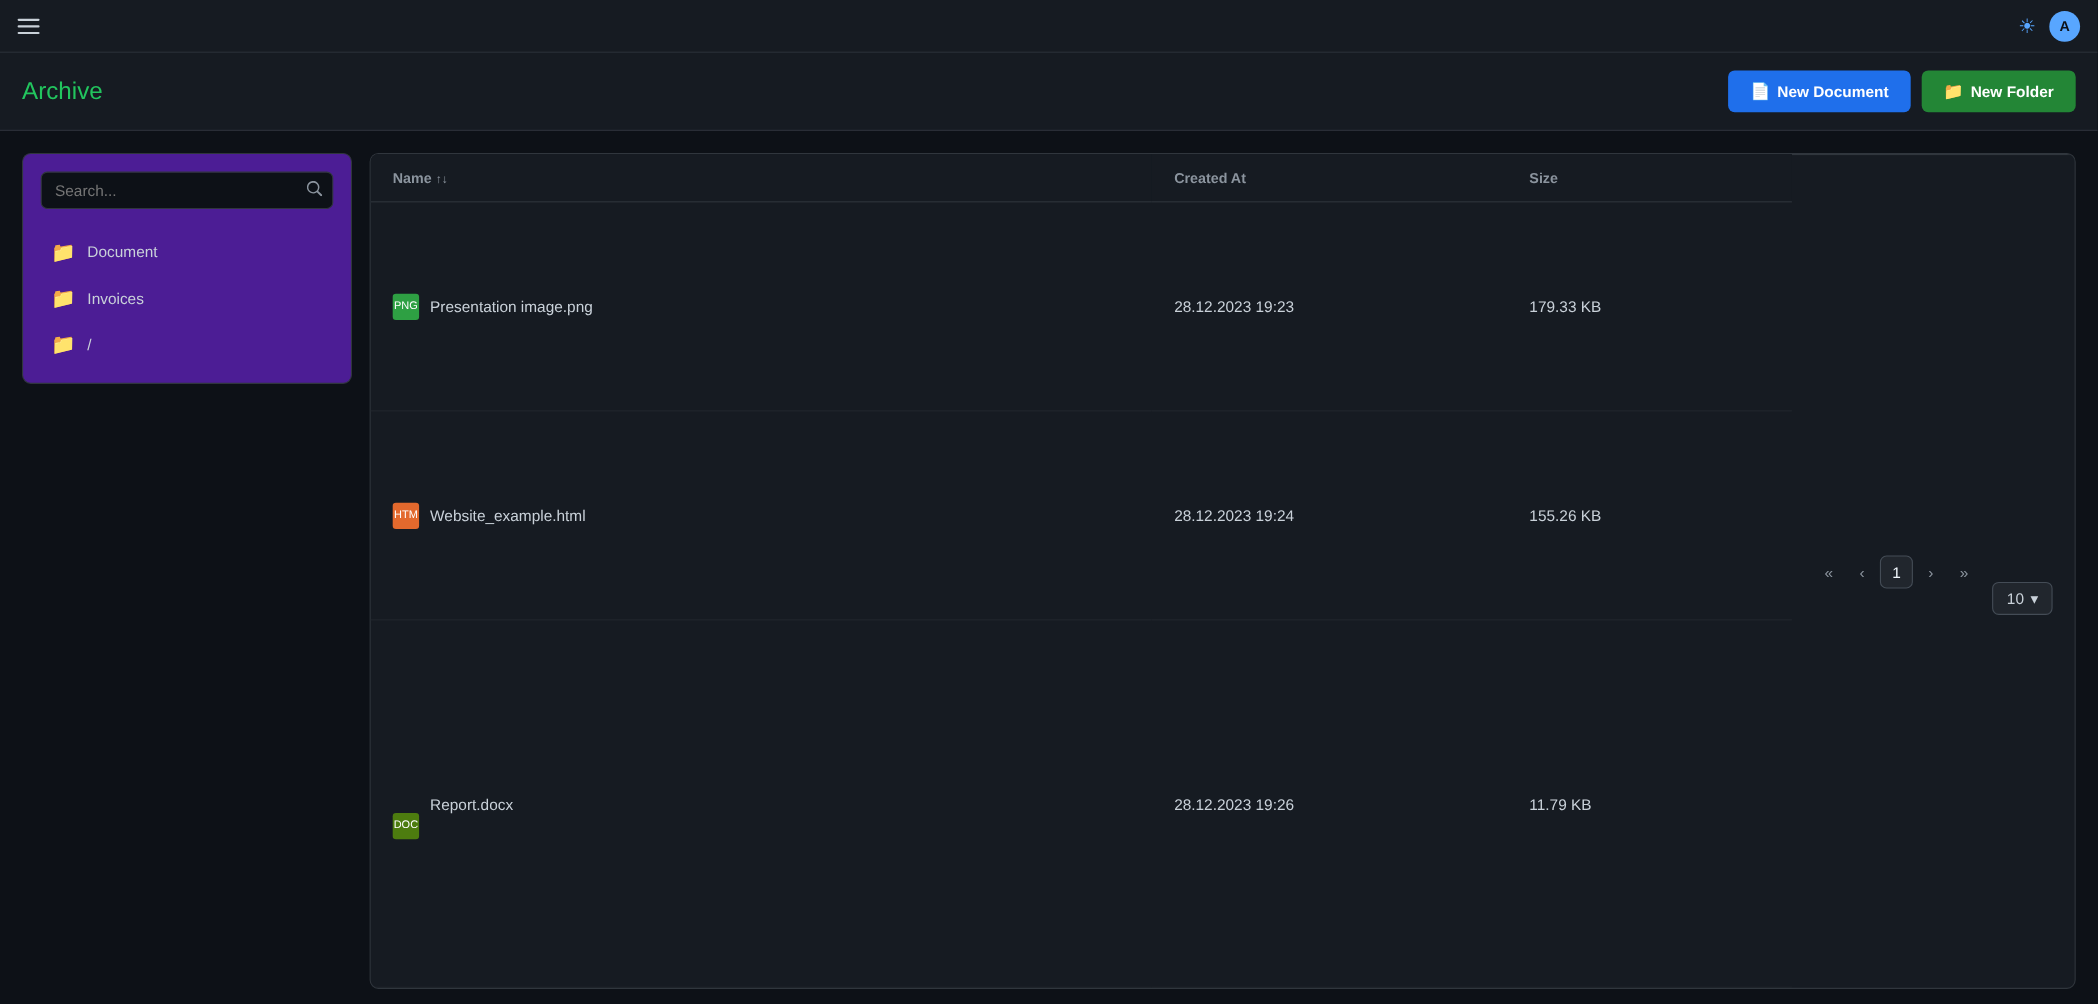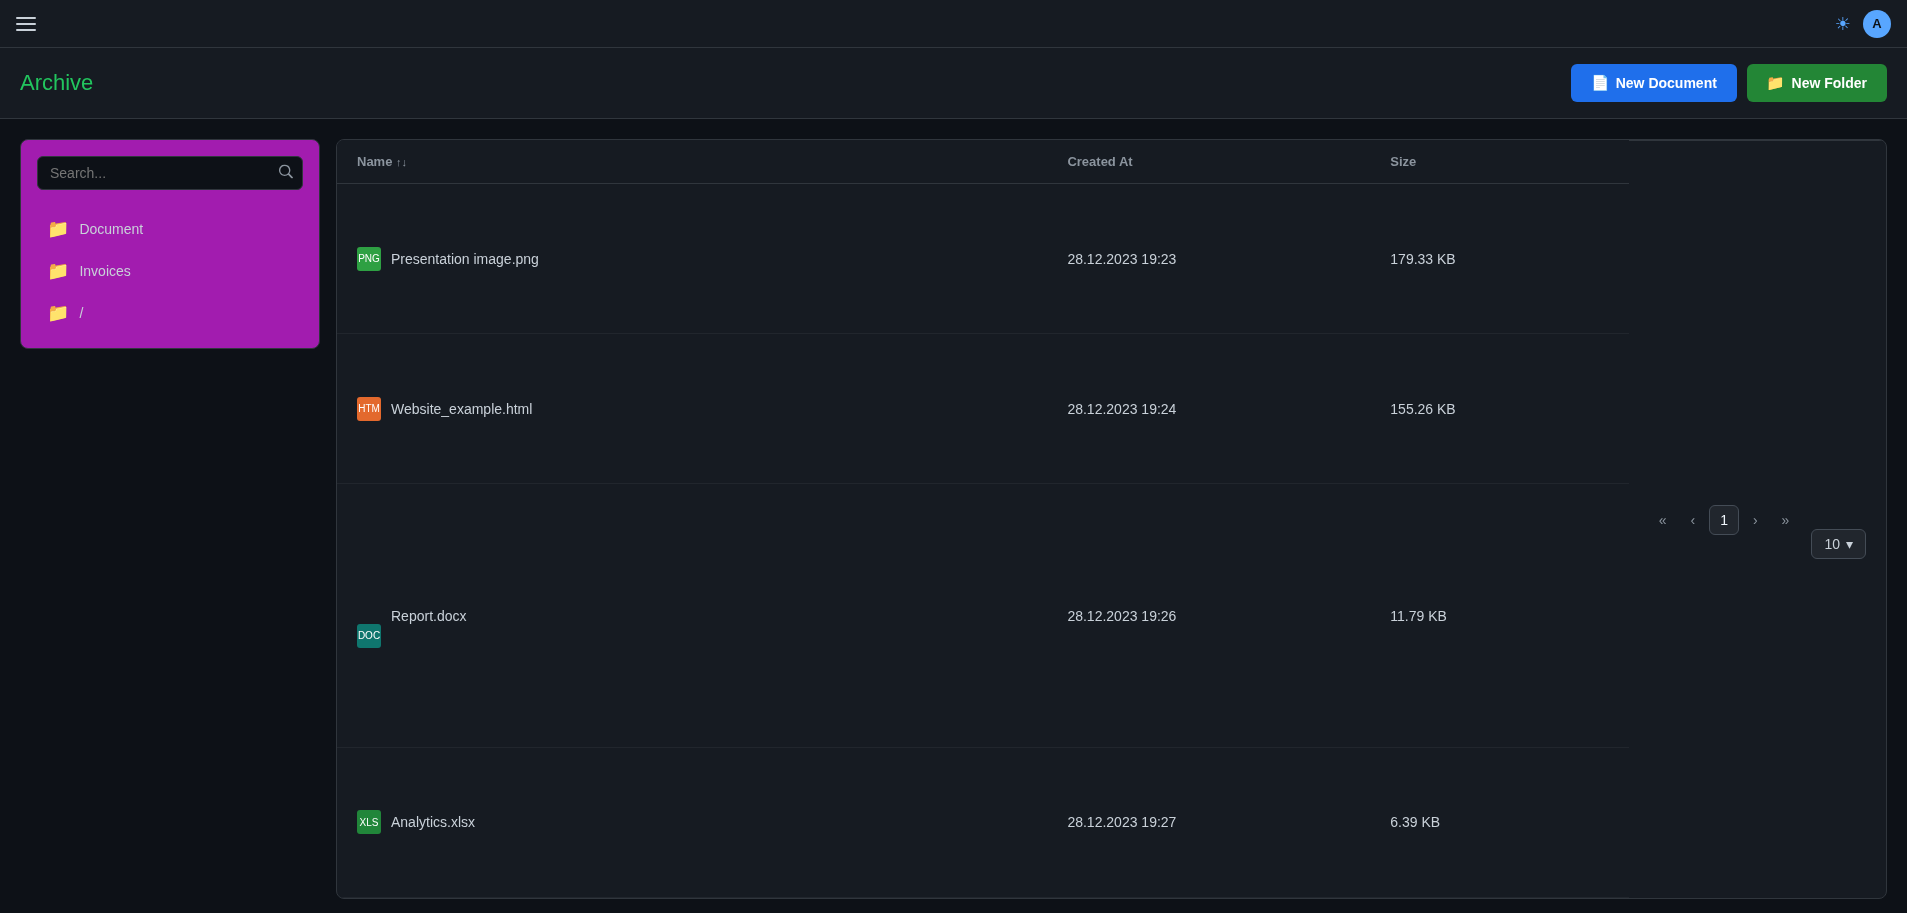--- a/index.html
+++ b/index.html
@@ -69,21 +69,21 @@
       gap: 0;
       padding: 20px;
       background: #0d1117;
       min-height: calc(913px - 48px - 65px);
     }
 
     
     .sidebar {
       width: 300px;
       min-width: 280px;
-      background: #a21caf;
+      background: #4c1d95;
       border: 1px solid #30363d;
       border-radius: 8px;
       padding: 16px;
       margin-right: 16px;
       height: fit-content;
     }
     .search-box {
       position: relative;
       margin-bottom: 20px;
     }
@@ -165,21 +165,21 @@
       display: flex; align-items: center; justify-content: center;
       font-size: 10px;
       font-weight: 400;
       color: #fff;
       flex-shrink: 0;
     }
     .icon-png  { background: #2ea043; }
     .icon-pdf  { background: #da3633; }
     .icon-html { background: #e3692d; }
     .icon-pptx { background: #d14b28; }
-    .icon-docx { background: #0f766e; margin-top: 40px; }
+    .icon-docx { background: #4d7c0f; margin-top: 40px; }
     .icon-xlsx { background: #21863a; }
 
     
     .pagination {
       display: flex;
       align-items: center;
       justify-content: center;
       gap: 4px;
       padding: 14px 20px;
       border-top: 1px solid #30363d;
@@ -311,30 +311,20 @@
           <tr>
       <td>
         <div class="file-name-cell">
           <div class="file-type-icon icon-docx">DOC</div>
           <span>Report.docx</span>
         </div>
       </td>
       <td>28.12.2023 19:26</td>
       <td>11.79 KB</td>
     </tr>
-          <tr>
-      <td>
-        <div class="file-name-cell">
-          <div class="file-type-icon icon-xlsx">XLS</div>
-          <span>Analytics.xlsx</span>
-        </div>
-      </td>
-      <td>28.12.2023 19:27</td>
-      <td>6.39 KB</td>
-    </tr>
         </tbody>
     </table>
 
     <div class="pagination">
       <button class="page-btn">«</button>
       <button class="page-btn">‹</button>
       <button class="page-btn active">1</button>
       <button class="page-btn">›</button>
       <button class="page-btn">»</button>
       <div class="per-page-select">

